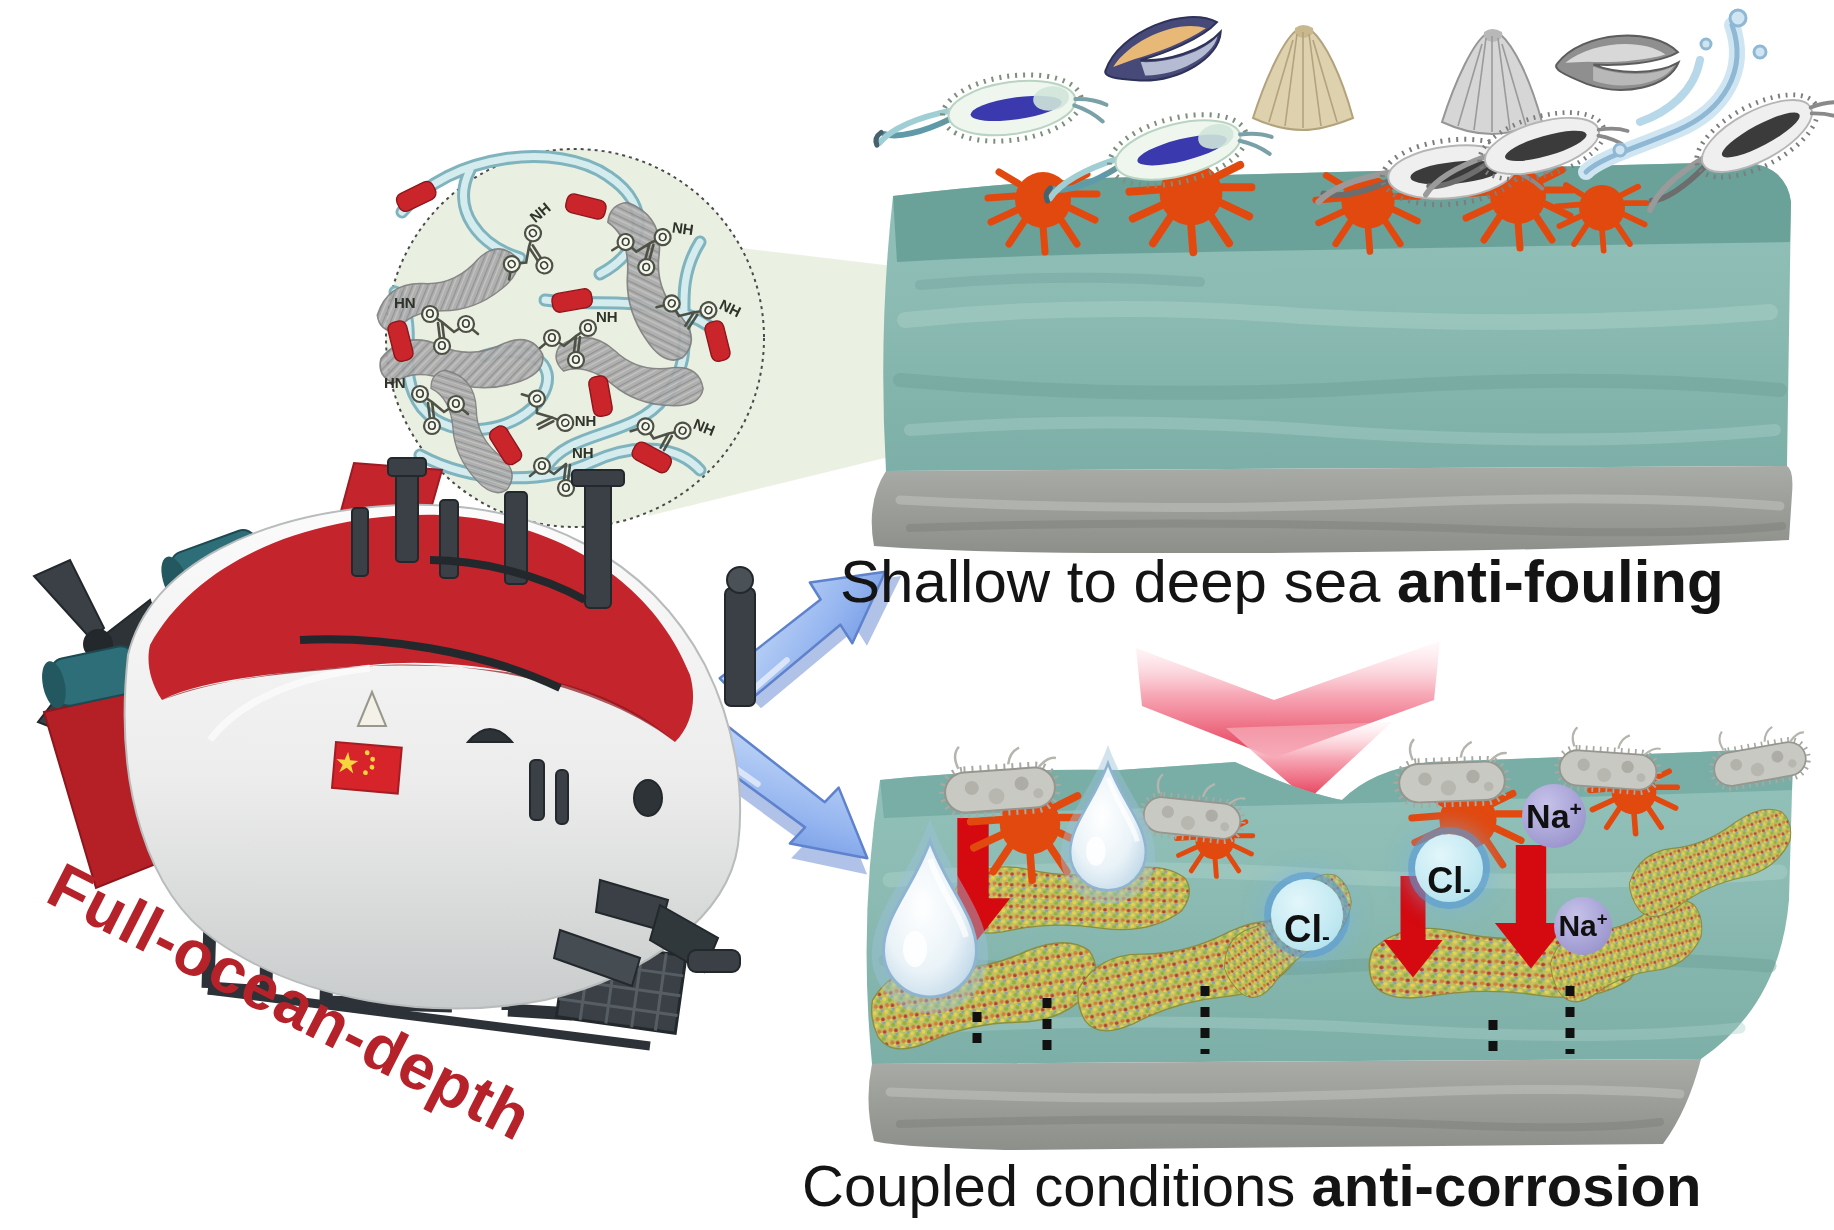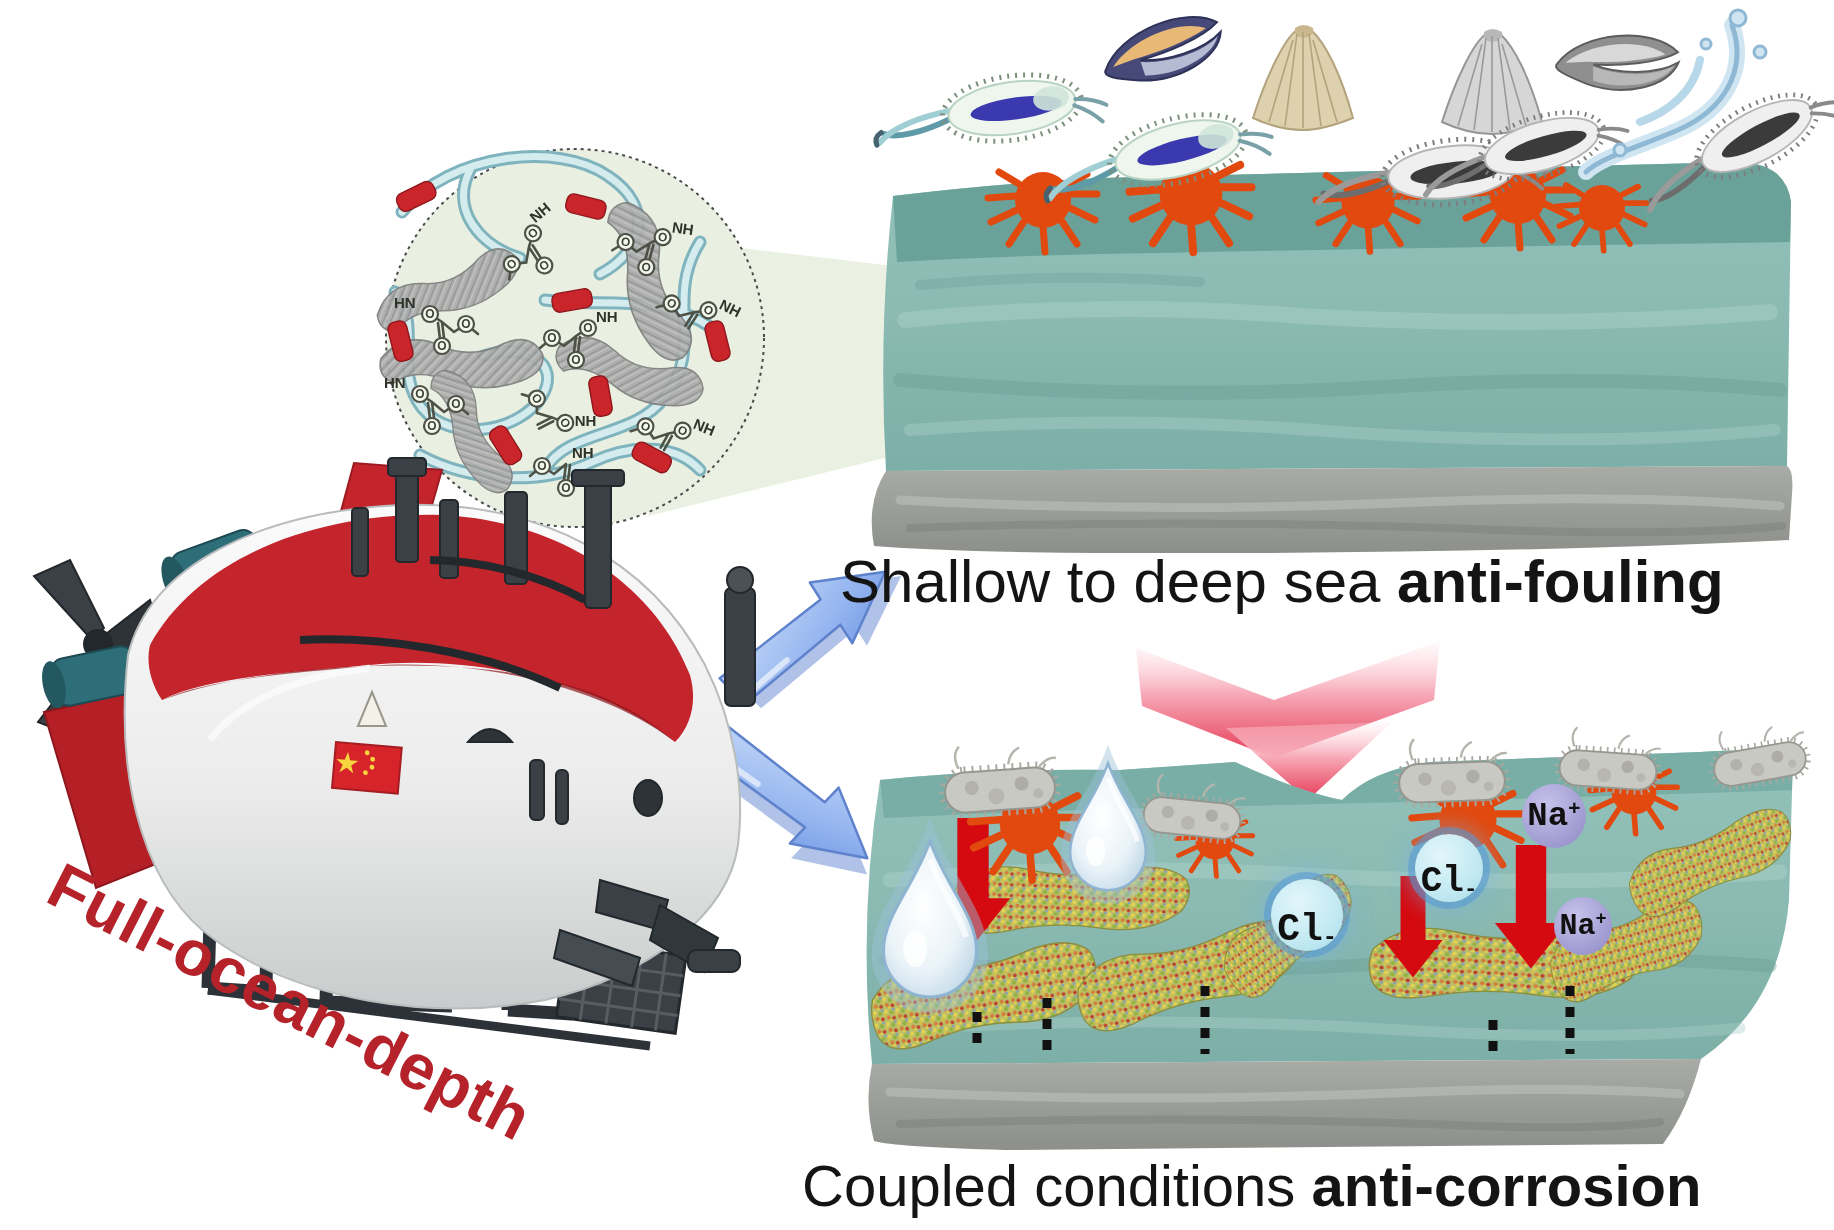--- a/index.html
+++ b/index.html
@@ -13,21 +13,21 @@
   .cap b{font-weight:700;}
   .cap-antifouling{left:804px;top:548px;margin-left:36px;}
   .cap-anticorrosion{left:802px;top:1152px;font-size:58px;}
 
   
   .fod{position:absolute;left:70px;top:848px;transform:rotate(27deg);transform-origin:0 0;
        color:#b5222a;font-weight:700;font-size:64px;letter-spacing:1px;white-space:nowrap;}
 
   
   .ion{position:absolute;border-radius:50%;display:flex;align-items:center;justify-content:center;
-       color:#101010;font-weight:700;font-family:Liberation Mono, monospace;}
+       color:#101010;font-weight:700;font-family:Liberation Sans, sans-serif;}
   .ion sup{font-size:62%;margin-top:-14px;}
   .ion-na{background:radial-gradient(circle at 38% 32%, #c6c2ea 0%, #a8a3d6 55%, #8d87c4 100%);}
   .ion-cl{background:radial-gradient(circle at 38% 32%, #e2f6fa 0%, #c2e9f2 60%, #a8dcea 100%);
           box-shadow:0 0 0 7px rgba(86,152,214,.55), 0 0 18px 12px rgba(120,180,230,.35);align-items:flex-end;}
   .ion-na1{left:1522px;top:784px;width:64px;height:64px;font-size:34px;}
   .ion-na2{left:1554px;top:897px;width:58px;height:58px;font-size:30px;}
   .ion-cl1{left:1415px;top:834px;width:68px;height:68px;font-size:36px;}
   .ion-cl2{left:1271px;top:879px;width:72px;height:72px;font-size:38px;}
 
   

